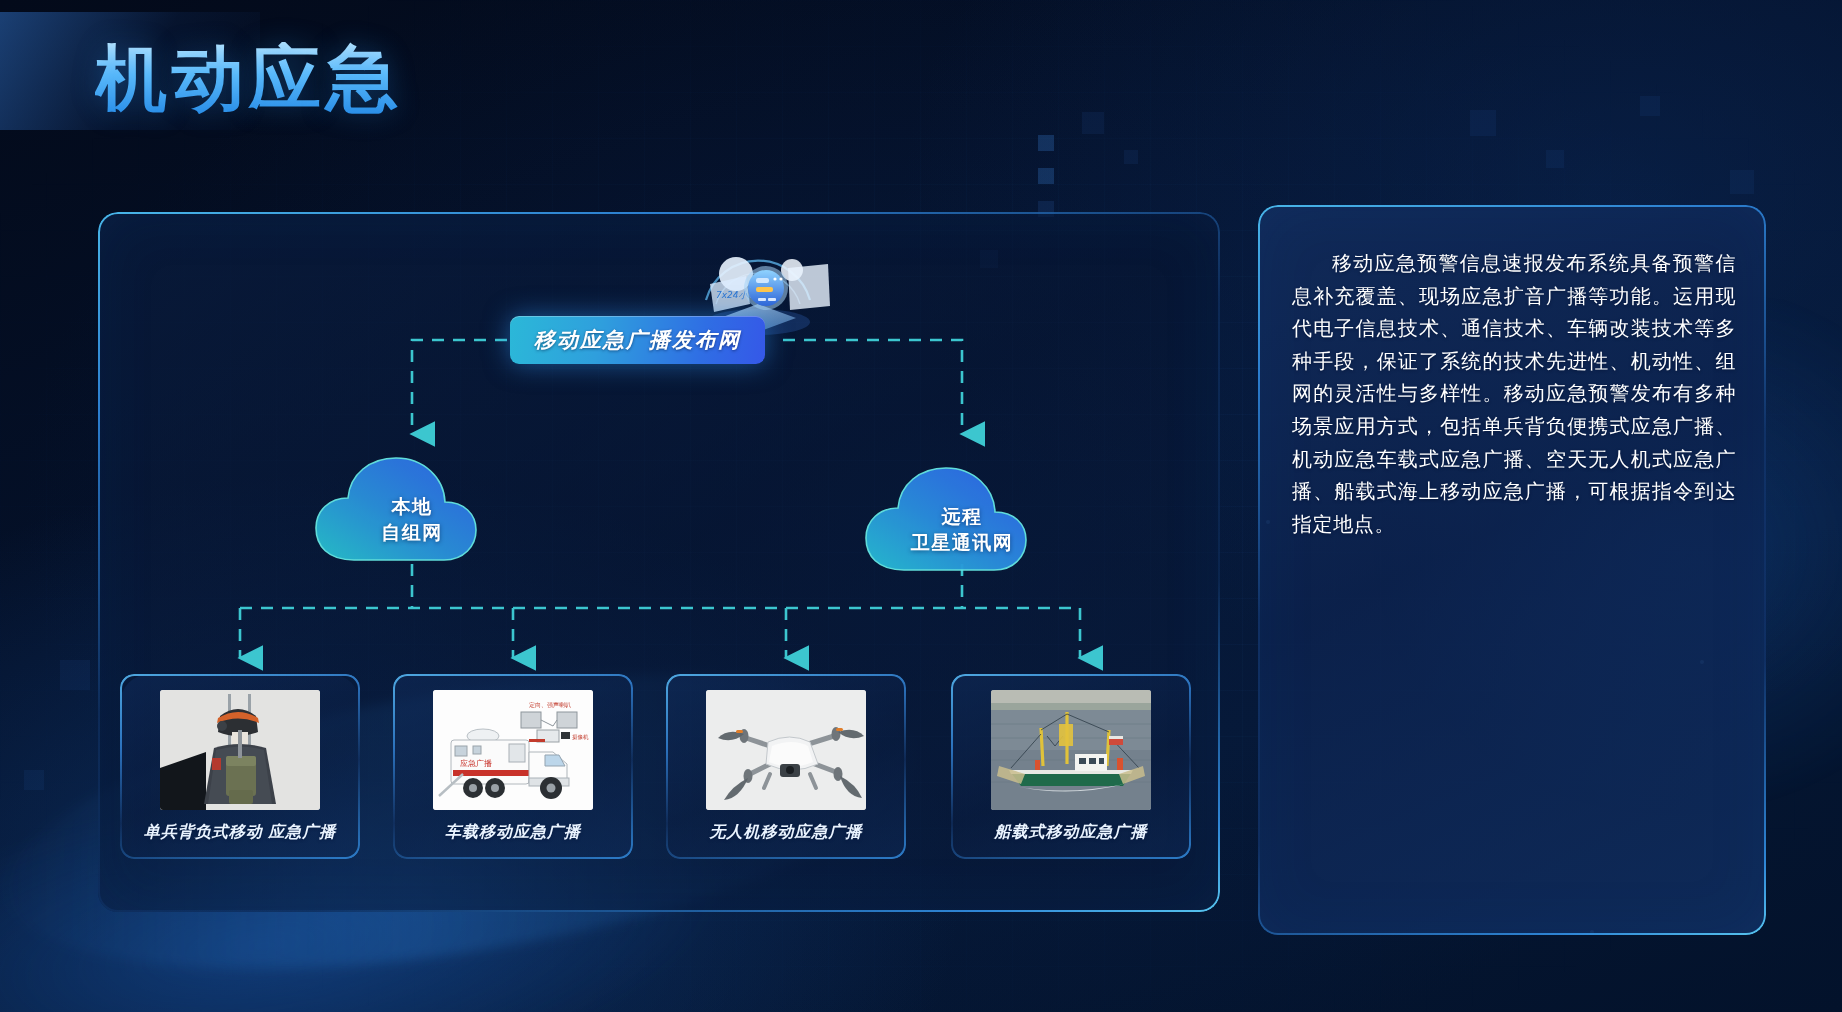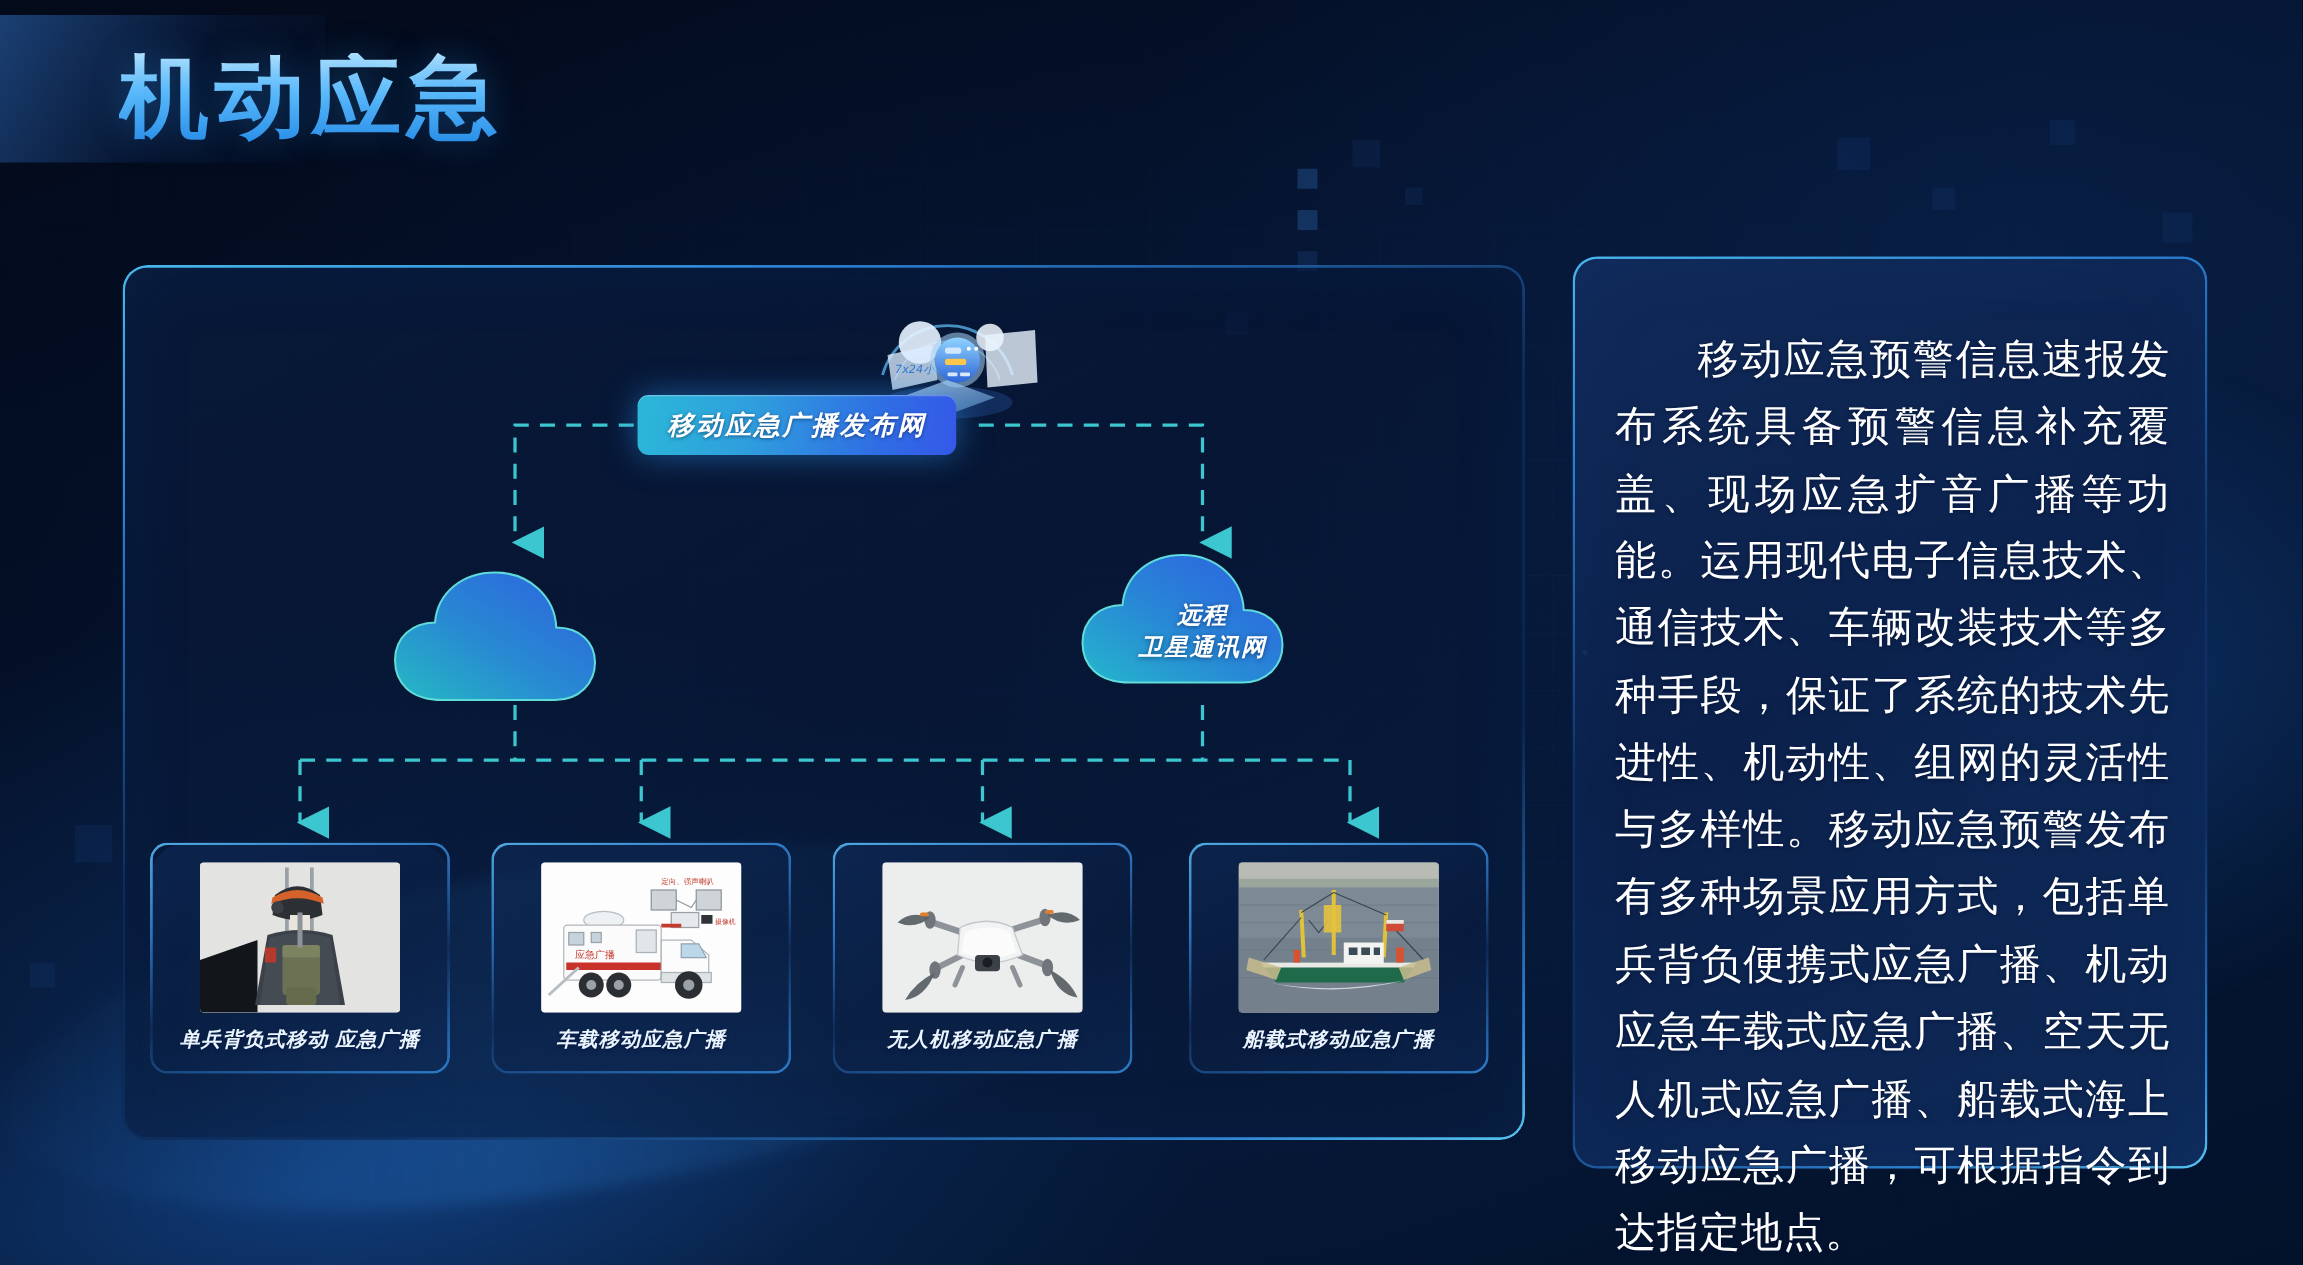--- a/index.html
+++ b/index.html
@@ -95,21 +95,21 @@
   }
 
   .cloud{position:absolute;width:196px;height:116px;}
   .cloud .shape{position:absolute;inset:0;}
   .cloud .txt{
     position:absolute;left:0;right:0;top:44px;text-align:center;
     color:#fff;font-size:19px;font-weight:bold;line-height:1.35;letter-spacing:1.5px;
     text-shadow:0 1px 4px rgba(0,25,70,.6);
   }
   #cloud-local{left:216px;top:238px;}
-  #cloud-sat{left:766px;top:224px;font-style:italic;}
+  #cloud-sat{left:766px;top:248px;}
 
   .card{
     position:absolute;width:240px;height:185px;border-radius:14px;
     background:linear-gradient(160deg, rgba(16,44,92,.55) 0%, rgba(10,30,68,.40) 55%, rgba(14,42,88,.52) 100%);
   }
   .card::before{
     content:"";position:absolute;inset:0;border-radius:14px;padding:1.6px;
     background:linear-gradient(165deg,#4fa8e0 0%,#2c72bd 30%,rgba(32,78,146,.25) 60%,#2d7cc8 100%);
     -webkit-mask:linear-gradient(#000 0 0) content-box,linear-gradient(#000 0 0);
     -webkit-mask-composite:xor;mask-composite:exclude;pointer-events:none;
@@ -124,21 +124,21 @@
     text-shadow:0 1px 3px rgba(0,20,60,.7);
   }
   #card-0{left:22px;top:462px;border-radius:30px;}
   #card-1{left:295px;top:462px;}
   #card-2{left:568px;top:462px;}
   #card-3{left:841px;top:462px;margin-left:12px;}
 
   
   .body-text{
     position:absolute;left:34px;right:30px;top:22px;
-    color:#ffffff;font-size:33px;line-height:1.63;letter-spacing:.6px;
+    color:#ffffff;font-size:20px;line-height:1.63;letter-spacing:.6px;
     text-indent:2em;text-align:justify;
     font-family:"DejaVu Sans","Liberation Sans",sans-serif;
     text-shadow:0 1px 3px rgba(0,16,48,.7);
   }
 </style>
 </head>
 <body>
 
 <div class="bg-layer">
   <div class="grid-dots"></div>
@@ -234,20 +234,24 @@
       <svg class="shape" viewBox="0 0 196 116">
         <defs>
           <linearGradient id="cgA" x1="0" y1="1" x2="1" y2="0">
             <stop offset="0%" stop-color="#27c0c9"></stop>
             <stop offset="45%" stop-color="#2a8ed8"></stop>
             <stop offset="100%" stop-color="#2f63e6"></stop>
           </linearGradient>
         </defs>
         <path d="M40 110 C14 110 2 96 2 78 C2 60 16 48 34 48 C36 24 56 8 82 8 C110 8 130 28 131 52 C150 52 162 64 162 80 C162 96 150 110 130 110 Z" fill="url(#cgA)" stroke="#63e3e0" stroke-width="1.6" opacity=".97"></path>
       </svg>
+      <div class="txt">
+        <div>本地</div>
+        <div>自组网</div>
+      </div>
     </div>
 
     <div class="cloud" id="cloud-sat">
       <svg class="shape" viewBox="0 0 196 116">
         <defs>
           <linearGradient id="cgB" x1="0" y1="1" x2="1" y2="0">
             <stop offset="0%" stop-color="#27bcd0"></stop>
             <stop offset="45%" stop-color="#2a8cdc"></stop>
             <stop offset="100%" stop-color="#2f60e8"></stop>
           </linearGradient>

